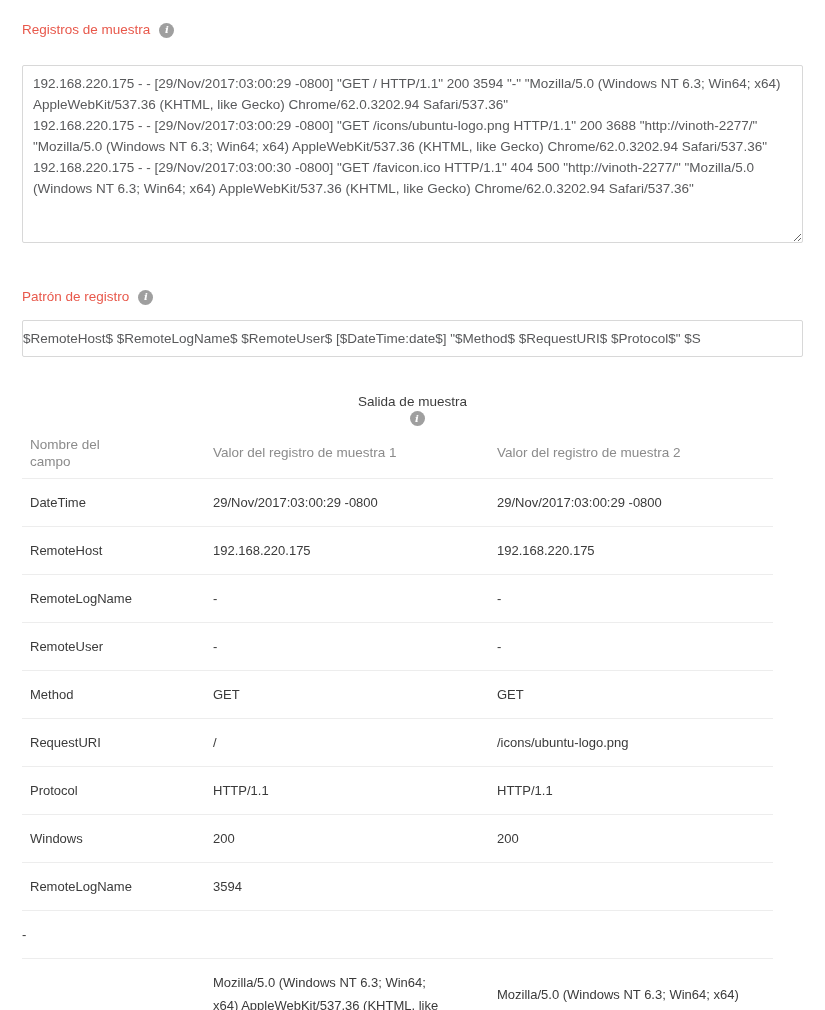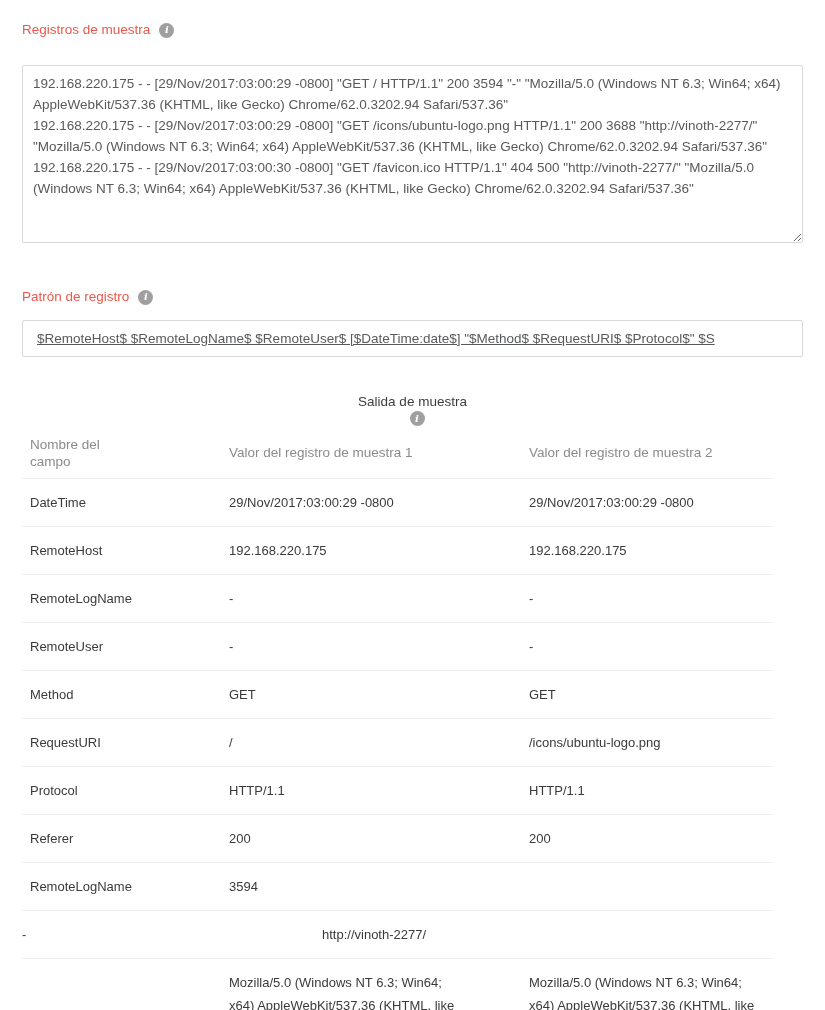--- a/index.html
+++ b/index.html
@@ -27,28 +27,28 @@
     display:block;width:100%;height:178px;margin-top:26px;
     border:1px solid var(--border);border-radius:2px;
     padding:7px 10px;resize:vertical;outline:none;
     font:13.5px/21px "Liberation Sans",sans-serif;color:var(--input-text);
     background:#fff;overflow:hidden;
   }
   .row2{margin-top:45px;}
   input.pattern{
     display:block;width:100%;height:37px;margin-top:14px;
     border:1px solid var(--border);border-radius:2px;
-    padding:0 14px;outline:none;
+    padding:0 0;outline:none;
     font:13.5px "Liberation Sans",sans-serif;color:var(--input-text);
-    white-space:nowrap;overflow:hidden;text-decoration:underline;
+    white-space:nowrap;overflow:hidden;
   }
   .row3{margin-top:36px;flex-direction:column;}
   .row3 .field-label{color:var(--label);}
   .table{width:751px;margin-top:16px;font-size:13px;}
-  .tr{display:flex;border-bottom:1px solid var(--separator);gap:16px;}
+  .tr{display:flex;border-bottom:1px solid var(--separator);}
   .thead{min-height:52px;align-items:center;color:var(--header-text);font-size:13.5px;}
   .th,.td{display:flex;align-items:center;}
   .c1{width:191px;padding-left:8px;padding-right:10px;flex:0 0 auto;}
   .c2{width:284px;padding-right:45px;flex:0 0 auto;}
   .c3{flex:1 1 auto;padding-right:10px;}
   .th.c1 span{display:inline-block;max-width:105px;line-height:17px;}
   .td{min-height:40px;padding-top:12px;padding-bottom:12px;line-height:23px;color:var(--cell-text);}
 </style>
 </head>
 <body>
@@ -116,31 +116,30 @@
           <div class="td c1">RequestURI</div>
           <div class="td c2">/</div>
           <div class="td c3">/icons/ubuntu-logo.png</div>
         </div>
         <div class="tr">
           <div class="td c1">Protocol</div>
           <div class="td c2">HTTP/1.1</div>
           <div class="td c3">HTTP/1.1</div>
         </div>
         <div class="tr">
-          <div class="td c1">Referer</div>
+          <div class="td c1">Windows</div>
           <div class="td c2">200</div>
           <div class="td c3">200</div>
         </div>
         <div class="tr">
           <div class="td c1">RemoteLogName</div>
           <div class="td c2">3594</div>
         </div>
         <div class="tr">
           <div class="td c2">-</div>
-          <div class="td c3">http://vinoth-2277/</div>
         </div>
         <div class="tr">
           <div class="td c1">UserAgent</div>
           <div class="td c2">Mozilla/5.0 (Windows NT 6.3; Win64; x64) AppleWebKit/537.36 (KHTML, like Gecko) Chrome/62.0.3202.94 Safari/537.36</div>
           <div class="td c3">Mozilla/5.0 (Windows NT 6.3; Win64; x64) AppleWebKit/537.36 (KHTML, like Gecko) Chrome/62.0.3202.94 Safari/537.36</div>
         </div>
       </div>
   </div>
 
 </div>

